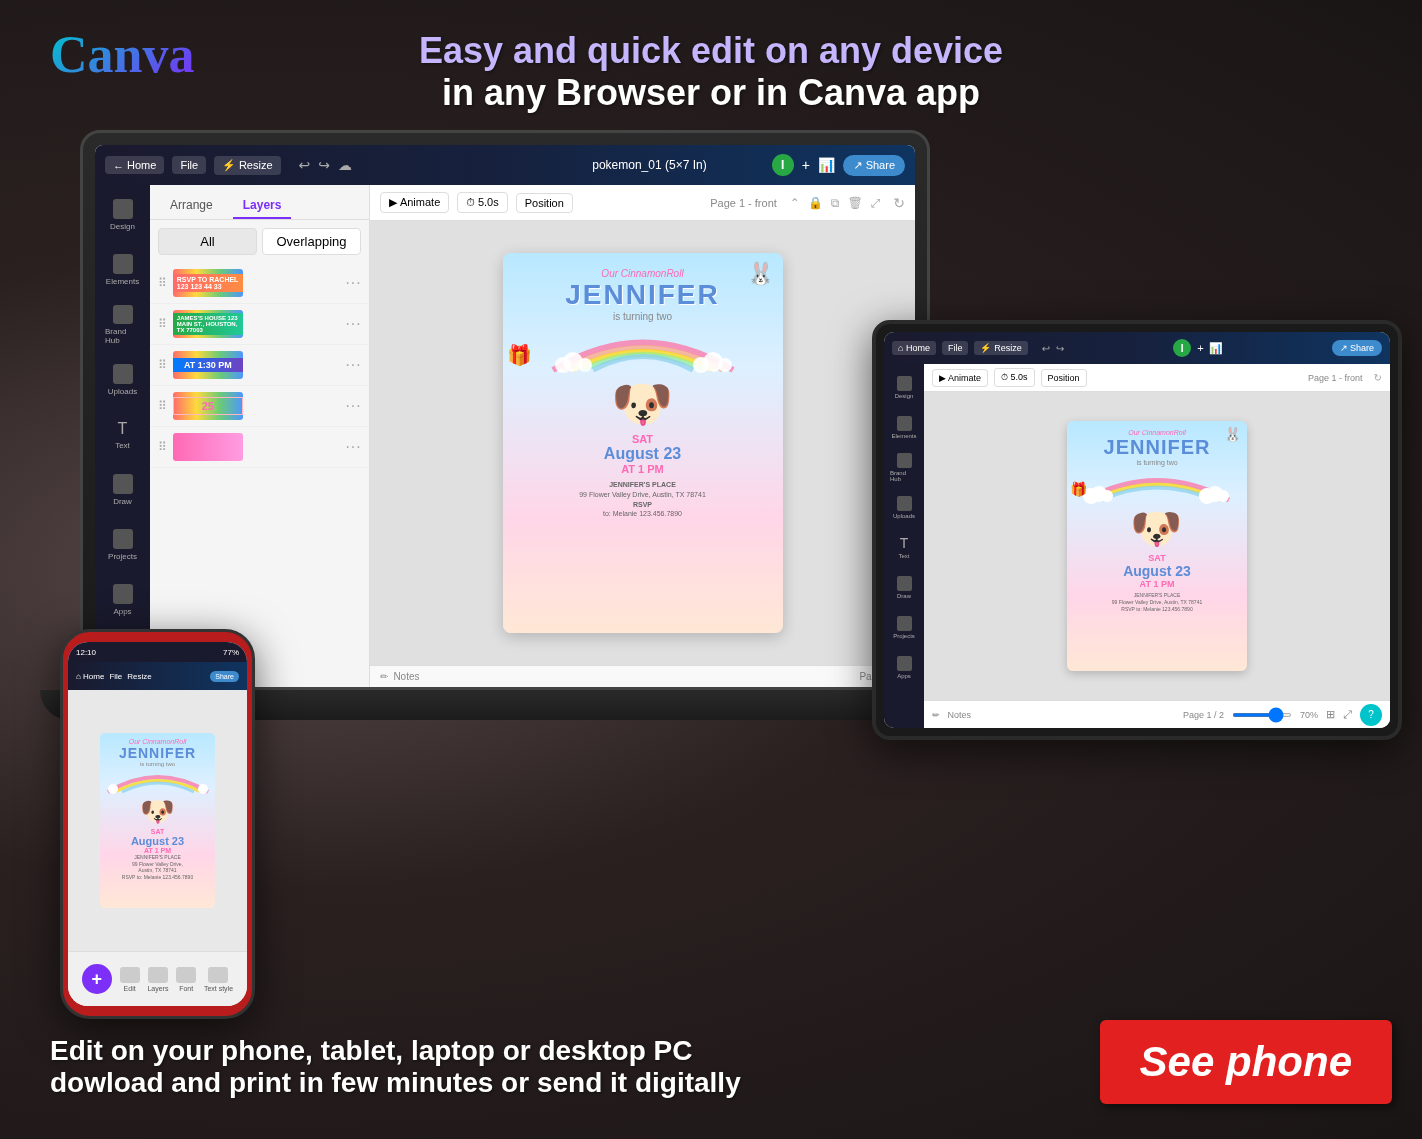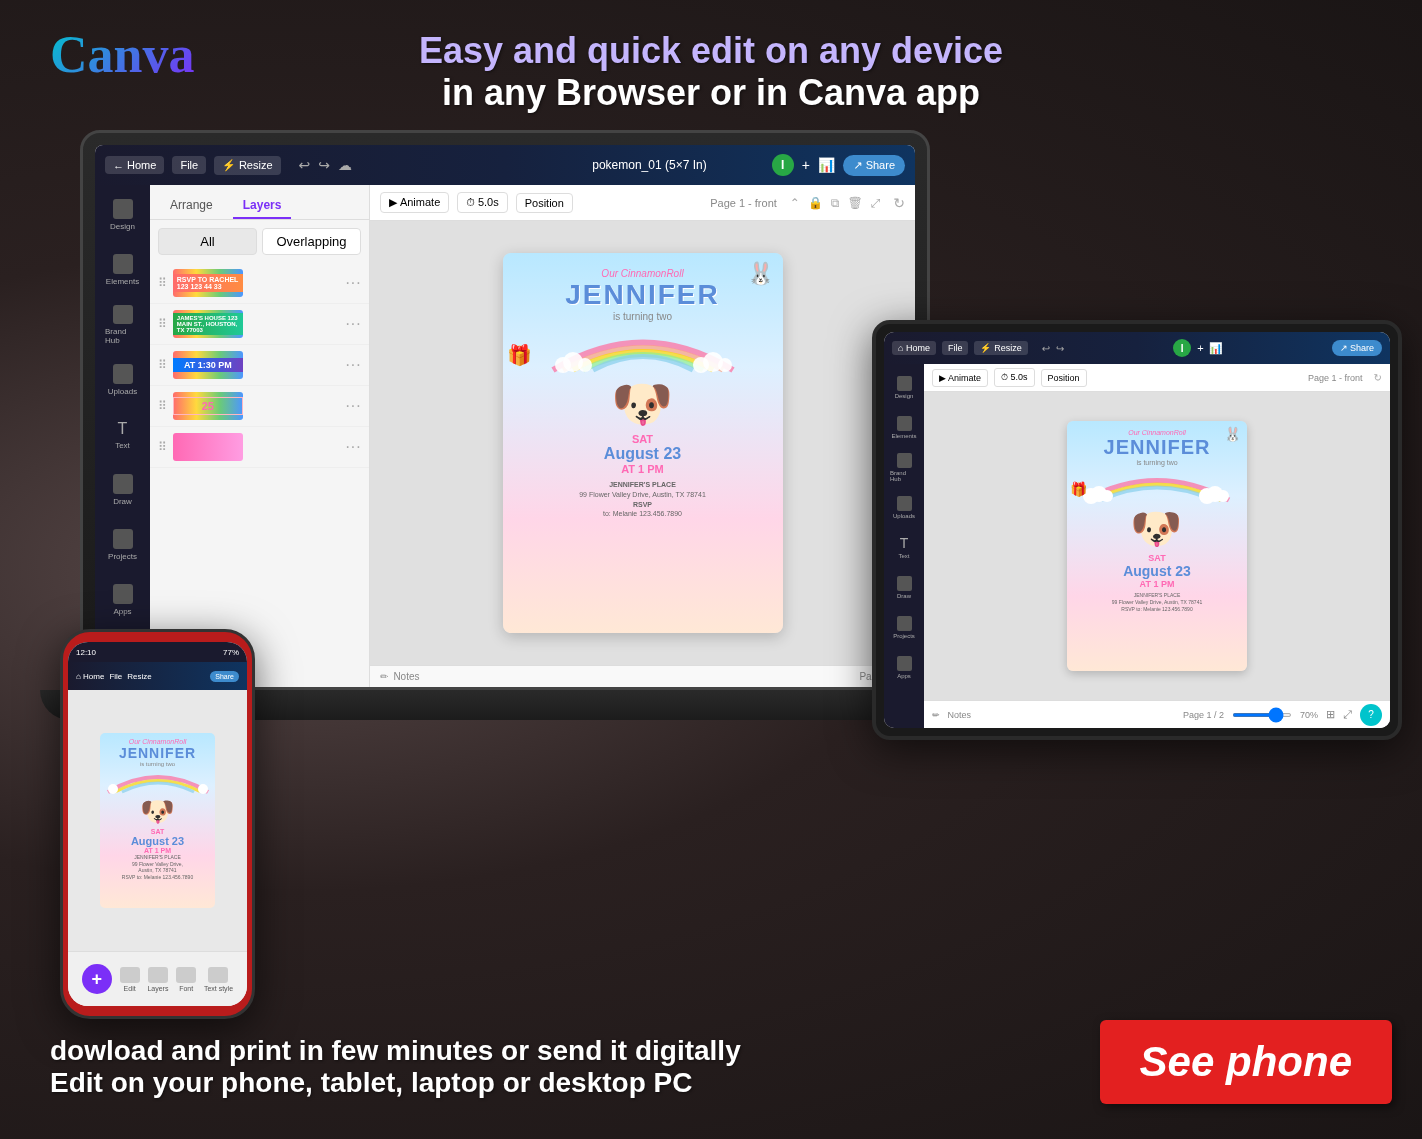--- a/index.html
+++ b/index.html
@@ -995,17 +995,17 @@
               <span style="width:22px;height:22px;background:#00c4cc;border-radius:50%;display:inline-flex;align-items:center;justify-content:center;color:white;font-size:10px;">?</span>
             </div>
           </div>
         </div>
       </div>
     </div>
   </div>
 </div>
 
 <div class="footer-text">
+  <div class="fline">Edit on your phone, tablet, laptop or desktop PC</div>
   <div class="fline">dowload and print in few minutes or send it digitally</div>
-  <div class="fline">Edit on your phone, tablet, laptop or desktop PC</div>
 </div>
 
 <div class="see-next-btn">See phone</div>
 
 </body></html>

